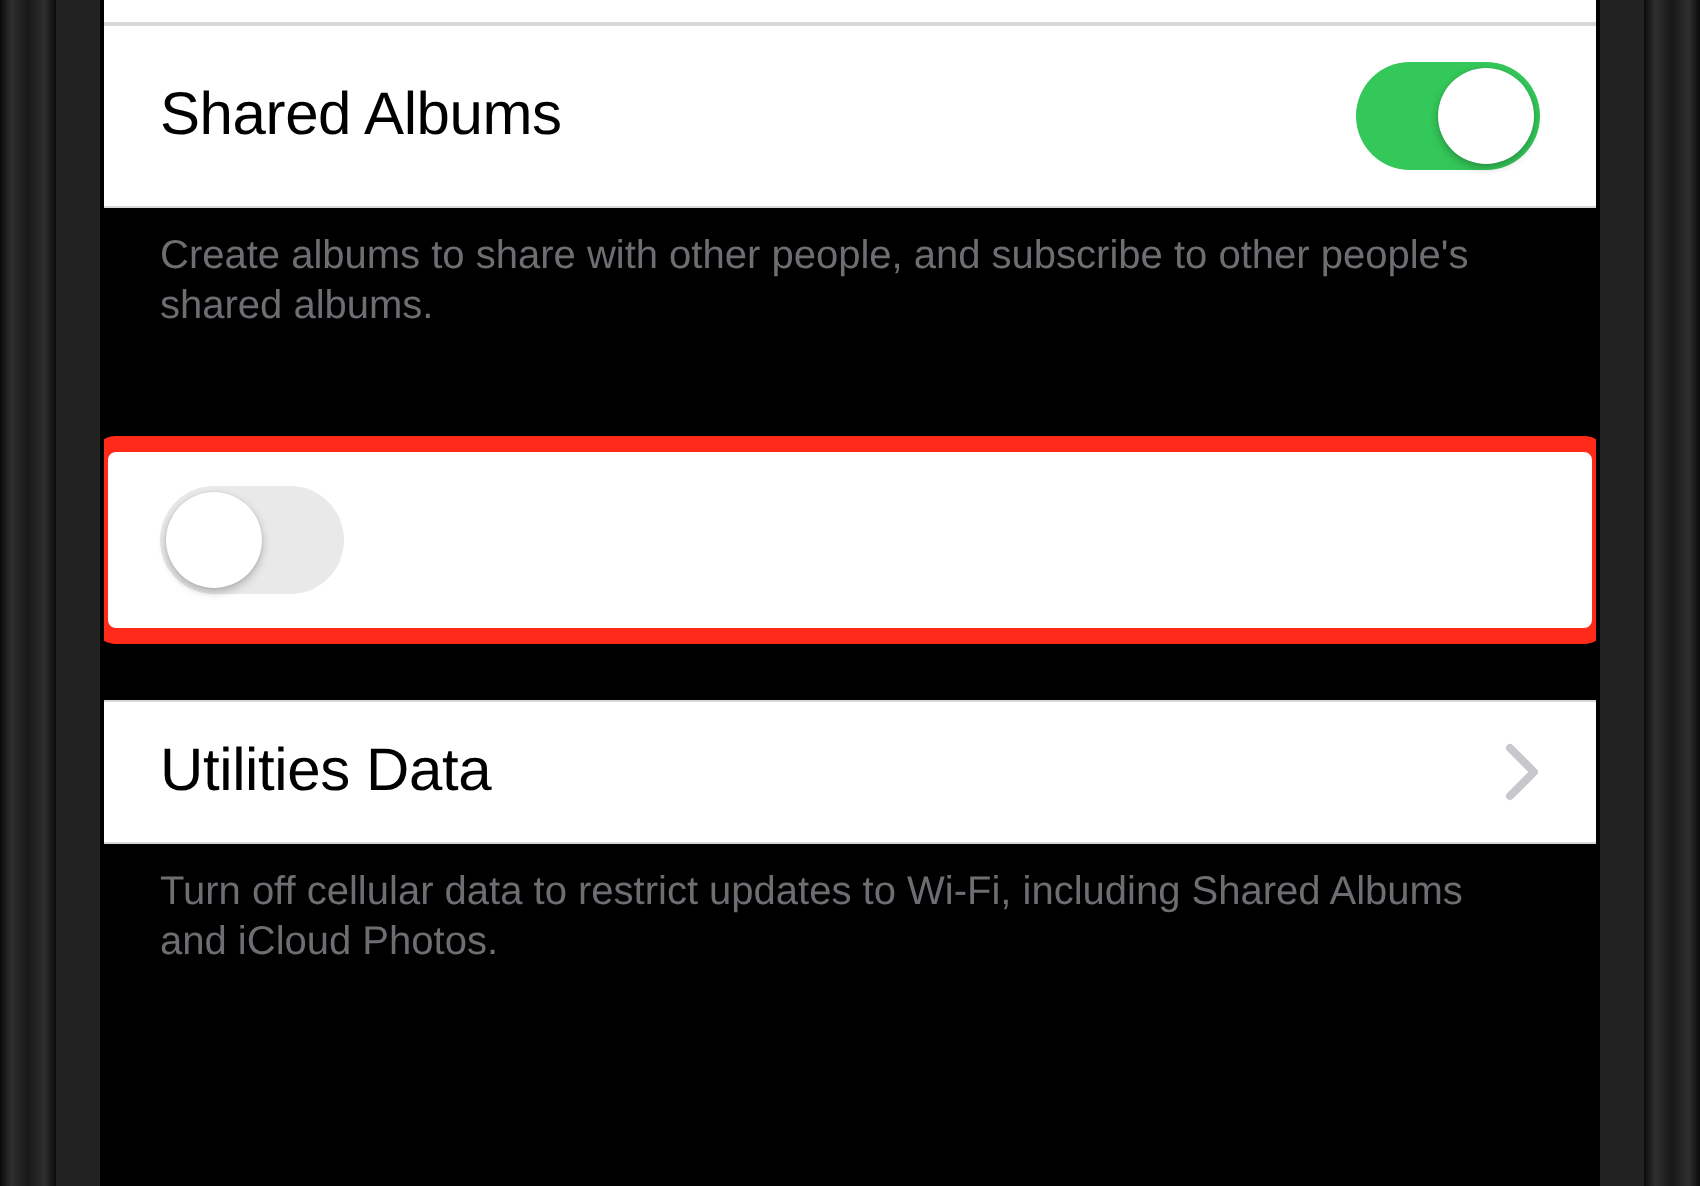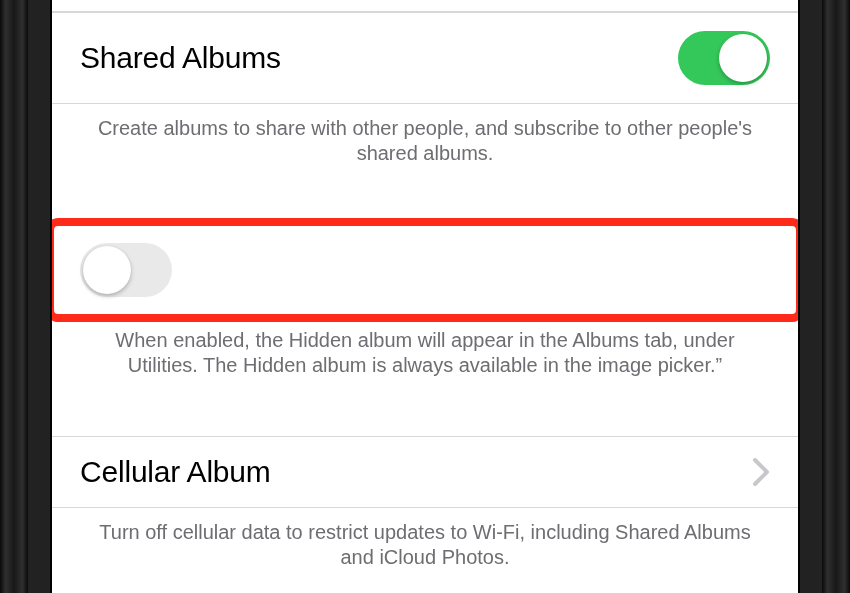--- a/index.html
+++ b/index.html
@@ -25,25 +25,24 @@
       background: linear-gradient(90deg, #0a0a0a 0%, #2f2f2f 20%, #181818 50%, #2f2f2f 80%, #0a0a0a 100%);
     }
     .device-rail-left  { left: 0; }
     .device-rail-right { right: 0; }
     .screen {
       position: absolute;
       left: 50px;
       right: 50px;
       top: 0;
       bottom: 0;
-      background: #ffffff;
+      background: #000000;
       overflow: hidden;
       border-left: 2px solid #000;
       border-right: 2px solid #000;
-      text-align: center;
     }
     .cell {
       background: #fff;
       border-top: 1px solid #d6d6db;
       border-bottom: 1px solid #d6d6db;
       padding: 18px 28px;
       display: flex;
       align-items: center;
       justify-content: space-between;
     }
@@ -133,26 +132,25 @@
 
     <div style="position:relative;">
       <div class="cell">
         <div class="switch switch-off">
           <div class="switch-track"></div>
           <div class="switch-knob"></div>
         </div>
       </div>
       <div class="highlight-box" style="left:-6px; right:-6px; top:-6px; bottom:-6px;"></div>
     </div>
-    <div class="footer-text">When enabled, the Hidden album will appear in the Albums tab, under Utilities. The Hidden album is always available in the image picker.”</div>
 
     <div class="group-spacer"></div>
 
     <div class="cell">
-      <span class="cell-title">Cellular Album</span>
+      <span class="cell-title">Utilities Data</span>
       <svg class="chevron" viewBox="0 0 18 30">
         <polyline points="3,3 15,15 3,27" fill="none" stroke="#c7c7cc" stroke-width="4" stroke-linecap="round" stroke-linejoin="round"></polyline>
       </svg>
     </div>
     <div class="footer-text">Turn off cellular data to restrict updates to Wi-Fi, including Shared Albums and iCloud Photos.</div>
 
   </div>
 </div>
 
 </body></html>

